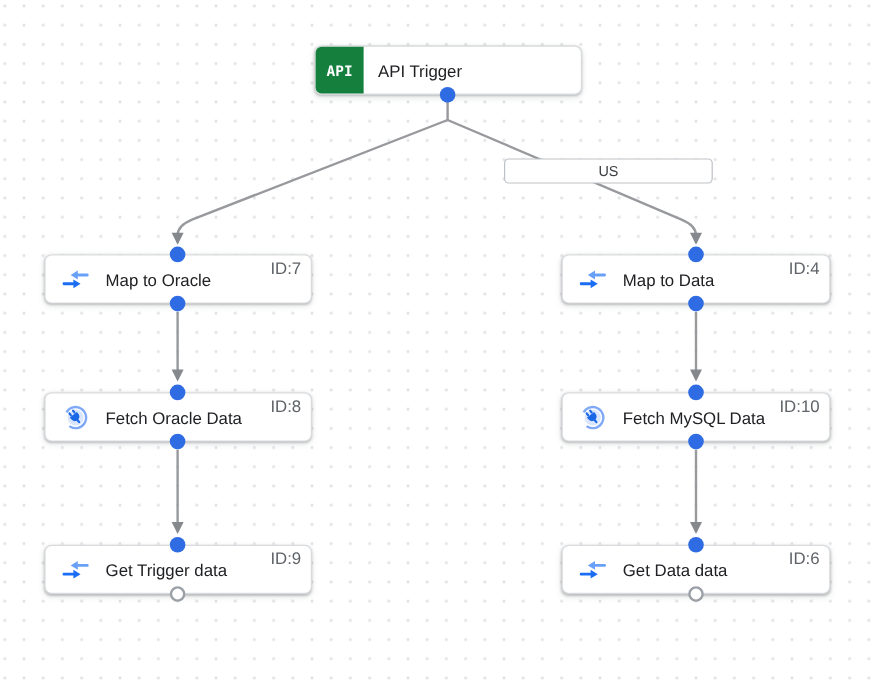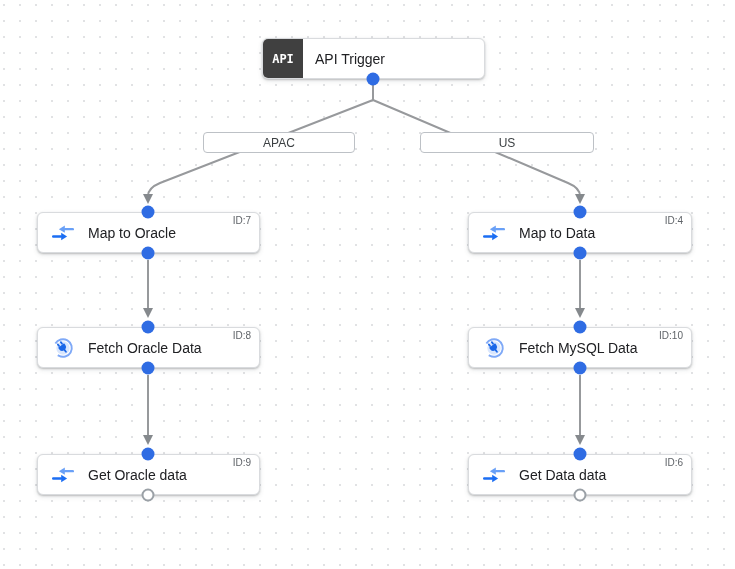--- a/index.html
+++ b/index.html
@@ -12,23 +12,23 @@
   }
   .edges{position:absolute;left:0;top:0;z-index:1;}
   .node{
     position:absolute;z-index:2;box-sizing:border-box;
     background:#fff;border:1px solid #d9dbde;border-radius:6px;
     box-shadow:0 1px 2px rgba(60,64,67,.28),0 2px 5px rgba(60,64,67,.12);
     display:flex;align-items:center;
   }
   .icon-wrap{margin-left:12px;width:26px;height:24px;display:flex;align-items:center;justify-content:center;flex:0 0 auto;}
   .node .title{margin-left:12px;font-size:14px;font-weight:normal;color:#202124;white-space:nowrap;}
-  .id-label{position:absolute;top:2px;right:8px;font-size:10px;color:#5f6368;font-weight:normal;}
+  .id-label{position:absolute;top:2px;right:8px;font-size:14px;color:#5f6368;font-weight:normal;}
   .trigger-badge{
-    width:40px;height:39px;flex:0 0 auto;background:#404040;border-radius:5px 0 0 5px;
+    width:40px;height:39px;flex:0 0 auto;background:#15803d;border-radius:5px 0 0 5px;
     color:#fff;font-family:"DejaVu Sans Mono","Liberation Mono",monospace;
     font-weight:bold;font-size:12px;display:flex;align-items:center;justify-content:center;
   }
   .edge-label{
     position:absolute;z-index:3;box-sizing:border-box;background:#fff;
     border:1px solid #bdc1c6;border-radius:4px;
     font-size:12px;color:#3c4043;display:flex;align-items:center;justify-content:center;
   }
   .dot{
     position:absolute;z-index:5;width:13px;height:13px;border-radius:50%;
@@ -56,23 +56,20 @@
       <path d="M580 260 V316" marker-end="url(#arrow)"></path>
       <path d="M580 375 V443" marker-end="url(#arrow)"></path>
     </g>
   </svg>
 
   <div class="node" style="left:262px;top:38px;width:223px;height:41px;">
     <span class="trigger-badge">API</span>
     <span class="title">API Trigger</span>
   </div>
 
-  <div class="edge-label" style="left:203px;top:132px;width:152px;height:21px;">
-      <span>APAC</span>
-    </div>
   <div class="edge-label" style="left:420px;top:132px;width:174px;height:21px;">
       <span>US</span>
     </div>
 
   <div class="node" style="left:37px;top:212px;width:223px;height:41px;">
     <span class="icon-wrap">
       <svg width="22" height="20" viewBox="0 0 24 20">
         <rect x="0" y="12.5" width="11" height="2.6" rx="1.3" fill="#1b6ef3"></rect>
         <path d="M10 9.8 L16.5 13.8 L10 17.8 Z" fill="#1b6ef3"></path>
         <rect x="13" y="4.5" width="11" height="2.6" rx="1.3" fill="#69a0f7"></rect>
@@ -102,21 +99,21 @@
 
   <div class="node" style="left:37px;top:454px;width:223px;height:41px;">
     <span class="icon-wrap">
       <svg width="22" height="20" viewBox="0 0 24 20">
         <rect x="0" y="12.5" width="11" height="2.6" rx="1.3" fill="#1b6ef3"></rect>
         <path d="M10 9.8 L16.5 13.8 L10 17.8 Z" fill="#1b6ef3"></path>
         <rect x="13" y="4.5" width="11" height="2.6" rx="1.3" fill="#69a0f7"></rect>
         <path d="M14 1.8 L7.5 5.8 L14 9.8 Z" fill="#69a0f7"></path>
       </svg>
     </span>
-    <span class="title">Get Oracle data</span>
+    <span class="title">Get Trigger data</span>
     <span class="id-label">ID:9</span>
   </div>
 
   <div class="node" style="left:468px;top:212px;width:224px;height:41px;">
     <span class="icon-wrap">
       <svg width="22" height="20" viewBox="0 0 24 20">
         <rect x="0" y="12.5" width="11" height="2.6" rx="1.3" fill="#1b6ef3"></rect>
         <path d="M10 9.8 L16.5 13.8 L10 17.8 Z" fill="#1b6ef3"></path>
         <rect x="13" y="4.5" width="11" height="2.6" rx="1.3" fill="#69a0f7"></rect>
         <path d="M14 1.8 L7.5 5.8 L14 9.8 Z" fill="#69a0f7"></path>

